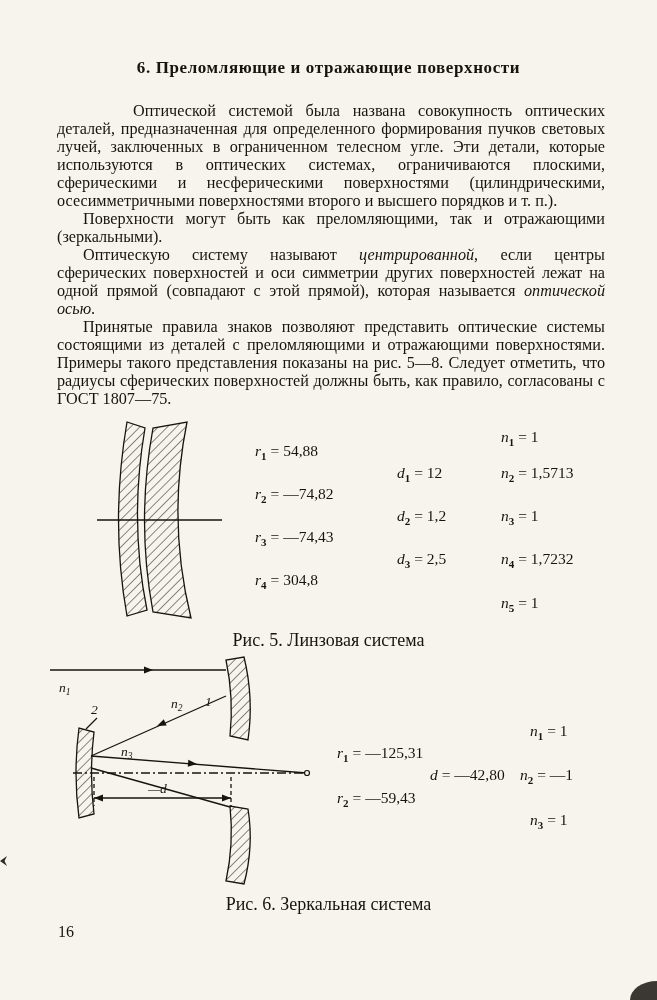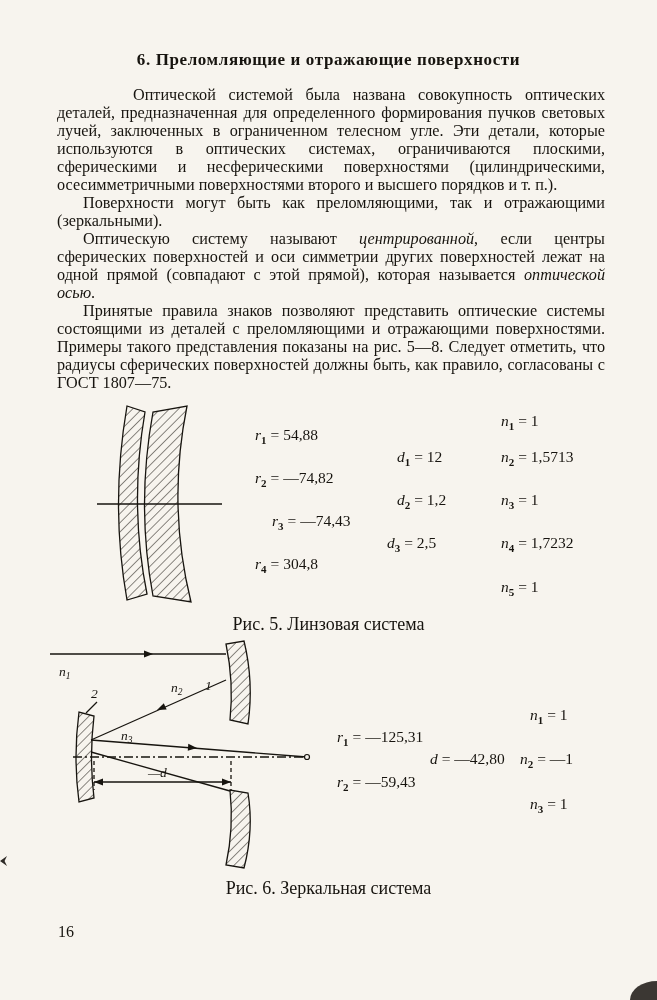--- a/index.html
+++ b/index.html
@@ -1,18 +1,18 @@
 <!DOCTYPE html>
 <html><head>
 <meta charset="utf-8">
 <style>
   html,body{margin:0;padding:0;background:#8a8a8a;}
   .page{position:relative;width:657px;height:1000px;background:#f7f4ee;overflow:hidden;
         font-family:"Liberation Serif", serif;color:#17140f;}
-  .heading{margin:0;padding:50px 57px 16px;text-align:center;font-weight:bold;
+  .heading{margin:8px;padding:50px 57px 16px;text-align:center;font-weight:bold;
            font-size:17px;letter-spacing:0.6px;}
   .bodycol{margin:0 52px 0 57px;width:548px;font-size:16.2px;line-height:18px;
            text-align:justify;}
   .bodycol p{margin:0;text-indent:26px;}
   .bodycol p.first{text-indent:76px;}
   .it{font-style:italic;}
   .figure{position:relative;}
   #fig5{height:242px;margin-top:4px;}
   #fig6{height:270px;padding-left:20px;}
   .frm{position:absolute;font-size:15.5px;white-space:nowrap;}
@@ -51,26 +51,26 @@
           <line x1="0" y1="0" x2="0" y2="6.5" stroke="#17140f" stroke-width="1"></line>
         </pattern>
       </defs>
       <line class="ln" x1="2" y1="104" x2="127" y2="104"></line>
       <path class="shape" fill="url(#h5)" d="M32,6 Q15,105 32,200 L52,194 Q34,105 50,12 Z"></path>
       <path class="shape" fill="url(#h5)" d="M58,12 Q41,105 58,196 L96,202 Q72,105 92,6 Z"></path>
     </svg>
 
     <span class="frm" style="top:30px;left:255px"><i>r</i><sub>1</sub><span class="val">= 54,88</span></span>
     <span class="frm" style="top:73px;left:255px"><i>r</i><sub>2</sub><span class="val">= —74,82</span></span>
-    <span class="frm" style="top:116px;left:272px"><i>r</i><sub>3</sub><span class="val">= —74,43</span></span>
+    <span class="frm" style="top:116px;left:255px"><i>r</i><sub>3</sub><span class="val">= —74,43</span></span>
     <span class="frm" style="top:159px;left:255px"><i>r</i><sub>4</sub><span class="val">= 304,8</span></span>
 
     <span class="frm" style="top:52px;left:397px"><i>d</i><sub>1</sub><span class="val">= 12</span></span>
     <span class="frm" style="top:95px;left:397px"><i>d</i><sub>2</sub><span class="val">= 1,2</span></span>
-    <span class="frm" style="top:138px;left:387px"><i>d</i><sub>3</sub><span class="val">= 2,5</span></span>
+    <span class="frm" style="top:138px;left:397px"><i>d</i><sub>3</sub><span class="val">= 2,5</span></span>
 
     <span class="frm" style="top:16px;left:501px"><i>n</i><sub>1</sub><span class="val">= 1</span></span>
     <span class="frm" style="top:52px;left:501px"><i>n</i><sub>2</sub><span class="val">= 1,5713</span></span>
     <span class="frm" style="top:95px;left:501px"><i>n</i><sub>3</sub><span class="val">= 1</span></span>
     <span class="frm" style="top:138px;left:501px"><i>n</i><sub>4</sub><span class="val">= 1,7232</span></span>
     <span class="frm" style="top:182px;left:501px"><i>n</i><sub>5</sub><span class="val">= 1</span></span>
 
     <div class="caption" style="top:218px">Рис. 5. Линзовая система</div>
   </div>
 

